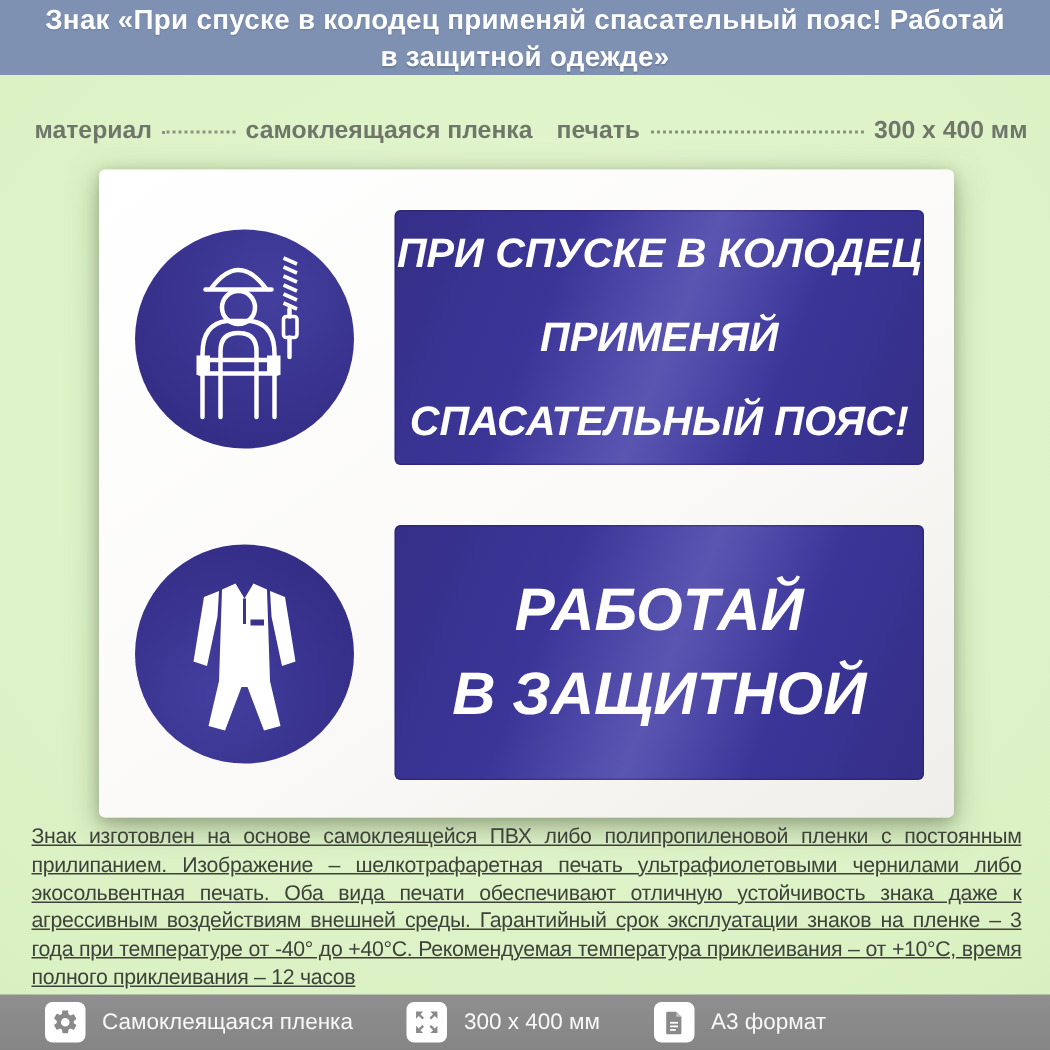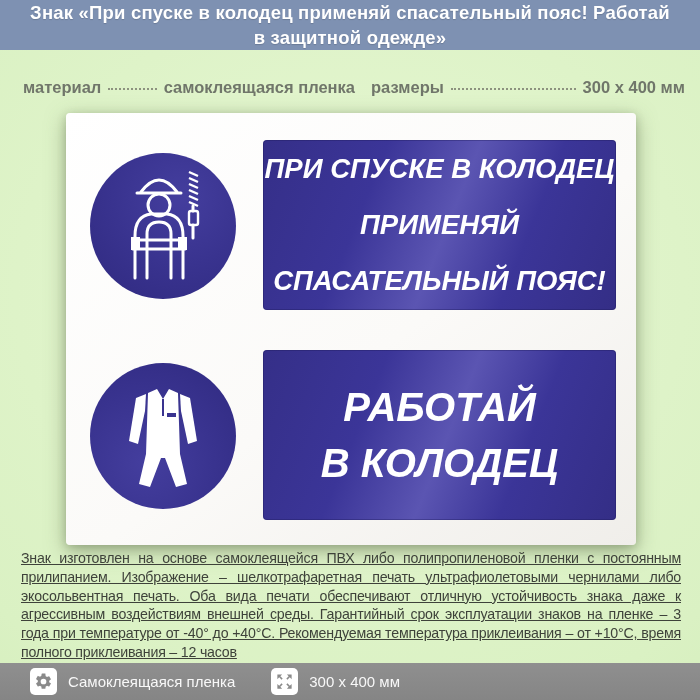--- a/index.html
+++ b/index.html
@@ -55,21 +55,21 @@
     <div class="title">Знак «При спуске в колодец применяй спасательный пояс! Работай в защитной одежде»</div>
   </div>
 
   <div class="specs">
     <div class="spec material">
       <span>материал</span>
       <span class="leader"></span>
       <span class="spec-val">самоклеящаяся пленка</span>
     </div>
     <div class="spec size">
-      <span>размеры</span>
+      <span>печать</span>
       <span class="leader"></span>
       <span class="spec-val">300 х 400 мм</span>
     </div>
   </div>
 
   <div class="board">
 
     <div class="sicon one">
       <svg viewBox="0 0 148 148" width="148" height="148">
         <defs>
@@ -119,21 +119,21 @@
         <path fill="#ffffff" d="M59,31 L68,27 L74,37 L80,27 L89,31 L91,92 L98,122 L87,125 L76,96 L72,96 L61,125 L50,122 L57,92 Z"></path>
         <path fill="#ffffff" d="M57,32 L47,36 L40,79 L49,82 L56,49 Z"></path>
         <path fill="#ffffff" d="M91,32 L101,36 L108,79 L99,82 L92,49 Z"></path>
         <rect x="78" y="51" width="9" height="4" fill="#39338f"></rect>
         <path d="M74,37 V54" stroke="#39338f" stroke-width="2" fill="none"></path>
       </svg>
     </div>
 
     <div class="panel two">
       <div>РАБОТАЙ</div>
-      <div>В КОЛОДЕЦ</div>
+      <div>В ЗАЩИТНОЙ</div>
     </div>
 
   </div>
 
   <div class="desc">Знак изготовлен на основе самоклеящейся ПВХ либо полипропиленовой пленки с постоянным прилипанием. Изображение – шелкотрафаретная печать ультрафиолетовыми чернилами либо экосольвентная печать. Оба вида печати обеспечивают отличную устойчивость знака даже к агрессивным воздействиям внешней среды. Гарантийный срок эксплуатации знаков на пленке – 3 года при температуре от -40° до +40°С. Рекомендуемая температура приклеивания – от +10°С, время полного приклеивания – 12 часов</div>
 
   <div class="footer">
 
     <div class="fitem">
       <span class="ibox">
@@ -151,16 +151,28 @@
             <path d="M3,3 h6 L6.7,5.3 l3,3 -1.4,1.4 -3,-3 L3,9 Z"></path>
             <path d="M21,3 v6 L18.7,6.7 l-3,3 -1.4,-1.4 3,-3 L15,3 Z"></path>
             <path d="M3,21 v-6 L5.3,17.3 l3,-3 1.4,1.4 -3,3 L9,21 Z"></path>
             <path d="M21,21 h-6 l2.3,-2.3 -3,-3 1.4,-1.4 3,3 L21,15 Z"></path>
           </g>
         </svg>
       </span>
       <span class="flabel">300 х 400 мм</span>
     </div>
 
+    <div class="fitem">
+      <span class="ibox">
+        <svg viewBox="0 0 24 24" width="18" height="18">
+          <path fill="#8a8a8a" d="M6.5,2 h8 l4.5,4.5 V21 a1,1 0 0 1 -1,1 H6.5 a1,1 0 0 1 -1,-1 V3 a1,1 0 0 1 1,-1 Z"></path>
+          <path fill="#c4c4c4" d="M14.5,2 l4.5,4.5 h-4.5 Z"></path>
+          <rect x="9" y="11" width="7" height="1.6" fill="#ffffff"></rect>
+          <rect x="9" y="14.2" width="7" height="1.6" fill="#ffffff"></rect>
+          <rect x="9" y="17.4" width="5" height="1.6" fill="#ffffff"></rect>
+        </svg>
+      </span>
+      <span class="flabel">А3 формат</span>
+    </div>
 
   </div>
 
 </div>
 
 </body></html>

